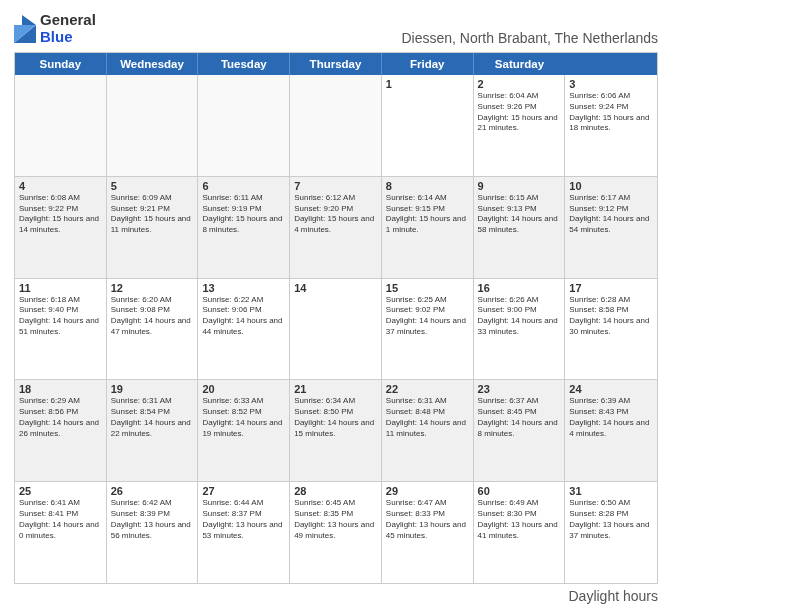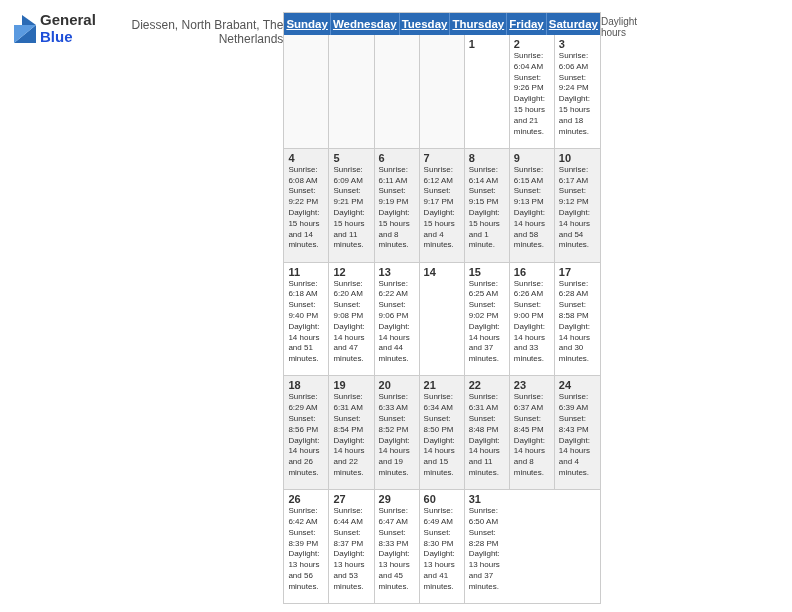--- a/index.html
+++ b/index.html
@@ -8,21 +8,21 @@
       background: #fff;
       width: 792px;
       height: 612px;
       overflow: hidden;
     }
     .page {
       width: 672px;
       height: 612px;
       padding: 12px 14px 8px 14px;
       display: flex;
-      flex-direction: row;
+      flex-direction: column;
     }
     .header {
       display: flex;
       align-items: flex-start;
       justify-content: space-between;
       margin-bottom: 6px;
     }
     .logo {
       display: flex;
       align-items: center;
@@ -43,42 +43,42 @@
     .title-block {
       text-align: right;
     }
     .month-year {
       font-size: 30px;
       font-weight: bold;
       color: #333;
       line-height: 1.1;
     }
     .location {
-      font-size: 12px;
+      font-size: 14px;
       color: #555;
-      margin-top: 6px;
+      margin-top: 18px;
     }
     .calendar {
       flex: 1;
       display: flex;
       flex-direction: column;
       border: 1px solid #ccc;
     }
     .cal-header {
       display: grid;
       grid-template-columns: repeat(7, 1fr);
       background: #2a6ab5;
     }
     .cal-header-cell {
       color: #fff;
       font-size: 11.5px;
       font-weight: bold;
+      text-align: center;
       padding: 5px 2px;
       border-right: 1px solid #5a8fcf;
-      text-decoration: underline;
     }
     .cal-header-cell:last-child { border-right: none; }
     .cal-body {
       flex: 1;
       display: flex;
       flex-direction: column;
     }
     .cal-row {
       display: grid;
       grid-template-columns: repeat(7, 1fr);
@@ -104,24 +104,24 @@
       font-weight: bold;
       color: #333;
       margin-bottom: 1px;
     }
     .cell-info {
       font-size: 8px;
       line-height: 1.35;
       color: #333;
     }
     .footer-note {
-      font-size: 10px;
+      font-size: 14px;
       color: #555;
       margin-top: 4px;
-      text-align: left;
+      text-align: right;
     }
   </style>
 </head>
 <body>
 
 <div class="page">
   <div class="header">
     <div class="logo">
       <svg class="logo-icon" viewBox="0 0 22 28" xmlns="http://www.w3.org/2000/svg">
         <polygon points="0,28 22,10 22,28" fill="#2a6ab5"></polygon>
@@ -189,21 +189,21 @@
           <div class="cal-cell shaded">
             <div class="day-num">6</div>
             <div class="cell-info">Sunrise: 6:11 AM
 Sunset: 9:19 PM
 Daylight: 15 hours
 and 8 minutes.</div>
           </div>
           <div class="cal-cell shaded">
             <div class="day-num">7</div>
             <div class="cell-info">Sunrise: 6:12 AM
-Sunset: 9:17 PM
+Sunset: 9:20 PM
 Daylight: 15 hours
 and 4 minutes.</div>
           </div>
           <div class="cal-cell shaded">
             <div class="day-num">8</div>
             <div class="cell-info">Sunrise: 6:14 AM
 Sunset: 9:15 PM
 Daylight: 15 hours
 and 1 minute.</div>
           </div>
@@ -315,32 +315,46 @@
           <div class="cal-cell shaded">
             <div class="day-num">24</div>
             <div class="cell-info">Sunrise: 6:39 AM
 Sunset: 8:43 PM
 Daylight: 14 hours
 and 4 minutes.</div>
           </div>
         </div>
         <div class="cal-row">
           <div class="cal-cell">
+            <div class="day-num">25</div>
+            <div class="cell-info">Sunrise: 6:41 AM
+Sunset: 8:41 PM
+Daylight: 14 hours
+and 0 minutes.</div>
+          </div>
+          <div class="cal-cell">
             <div class="day-num">26</div>
             <div class="cell-info">Sunrise: 6:42 AM
 Sunset: 8:39 PM
 Daylight: 13 hours
 and 56 minutes.</div>
           </div>
           <div class="cal-cell">
             <div class="day-num">27</div>
             <div class="cell-info">Sunrise: 6:44 AM
 Sunset: 8:37 PM
 Daylight: 13 hours
 and 53 minutes.</div>
+          </div>
+          <div class="cal-cell">
+            <div class="day-num">28</div>
+            <div class="cell-info">Sunrise: 6:45 AM
+Sunset: 8:35 PM
+Daylight: 13 hours
+and 49 minutes.</div>
           </div>
           <div class="cal-cell">
             <div class="day-num">29</div>
             <div class="cell-info">Sunrise: 6:47 AM
 Sunset: 8:33 PM
 Daylight: 13 hours
 and 45 minutes.</div>
           </div>
           <div class="cal-cell">
             <div class="day-num">60</div>

